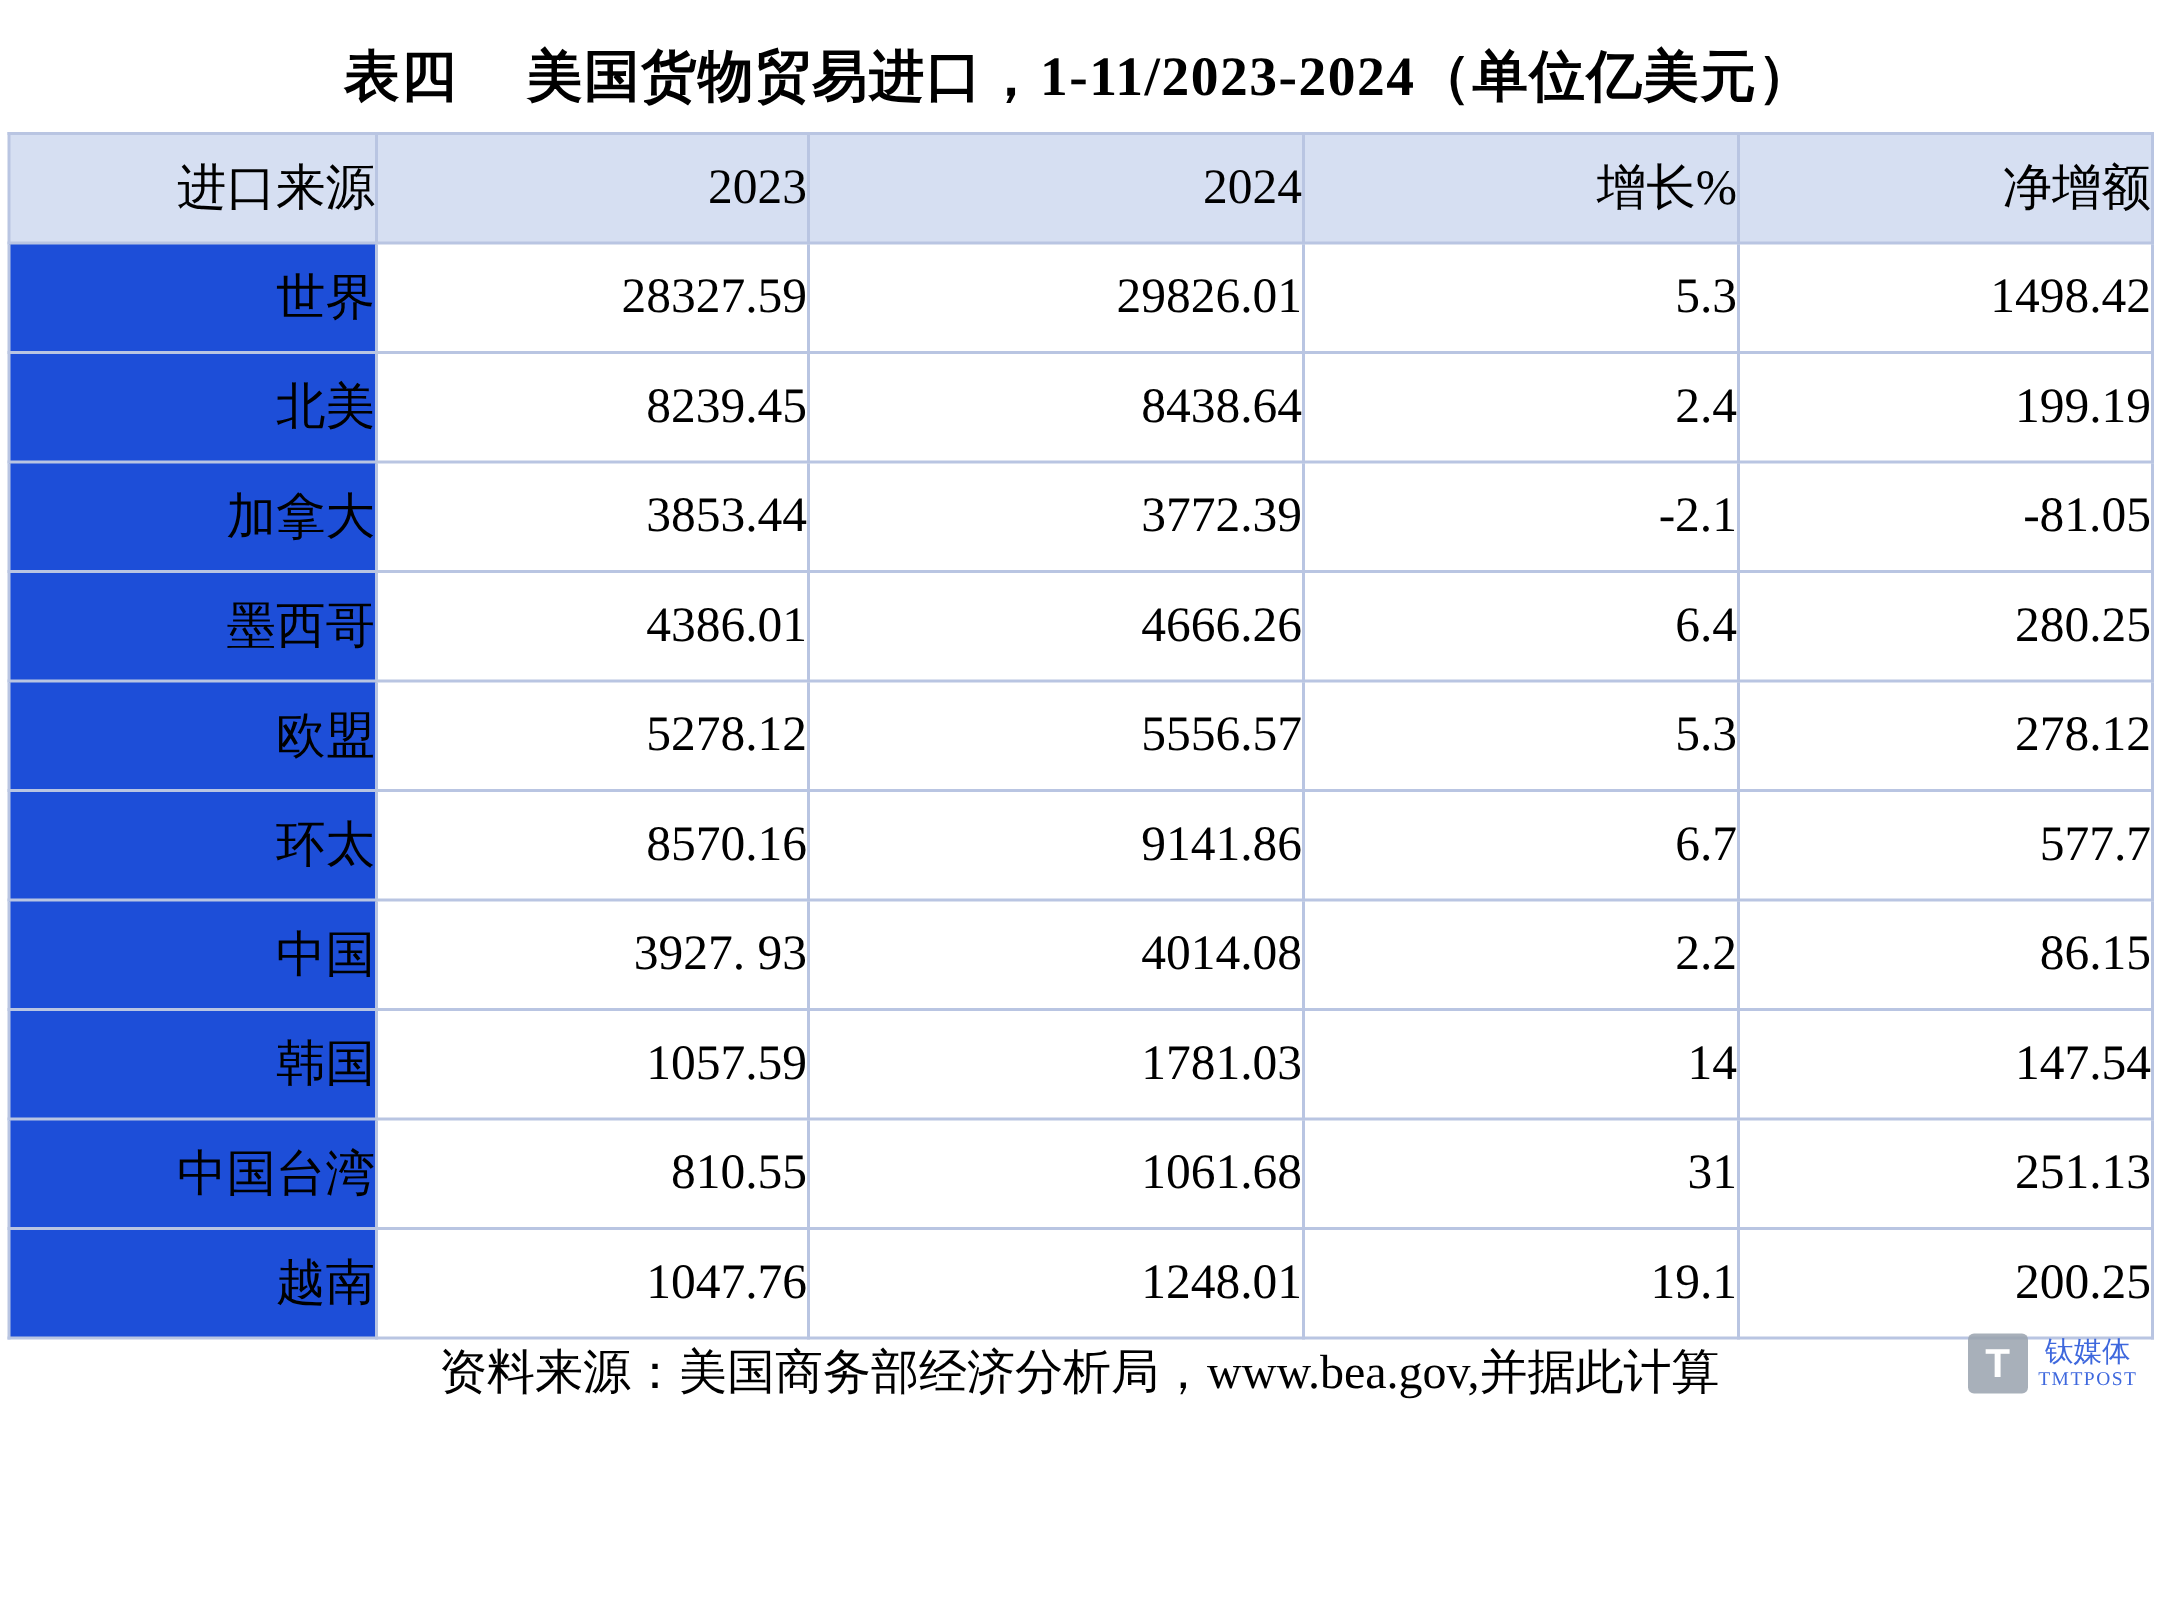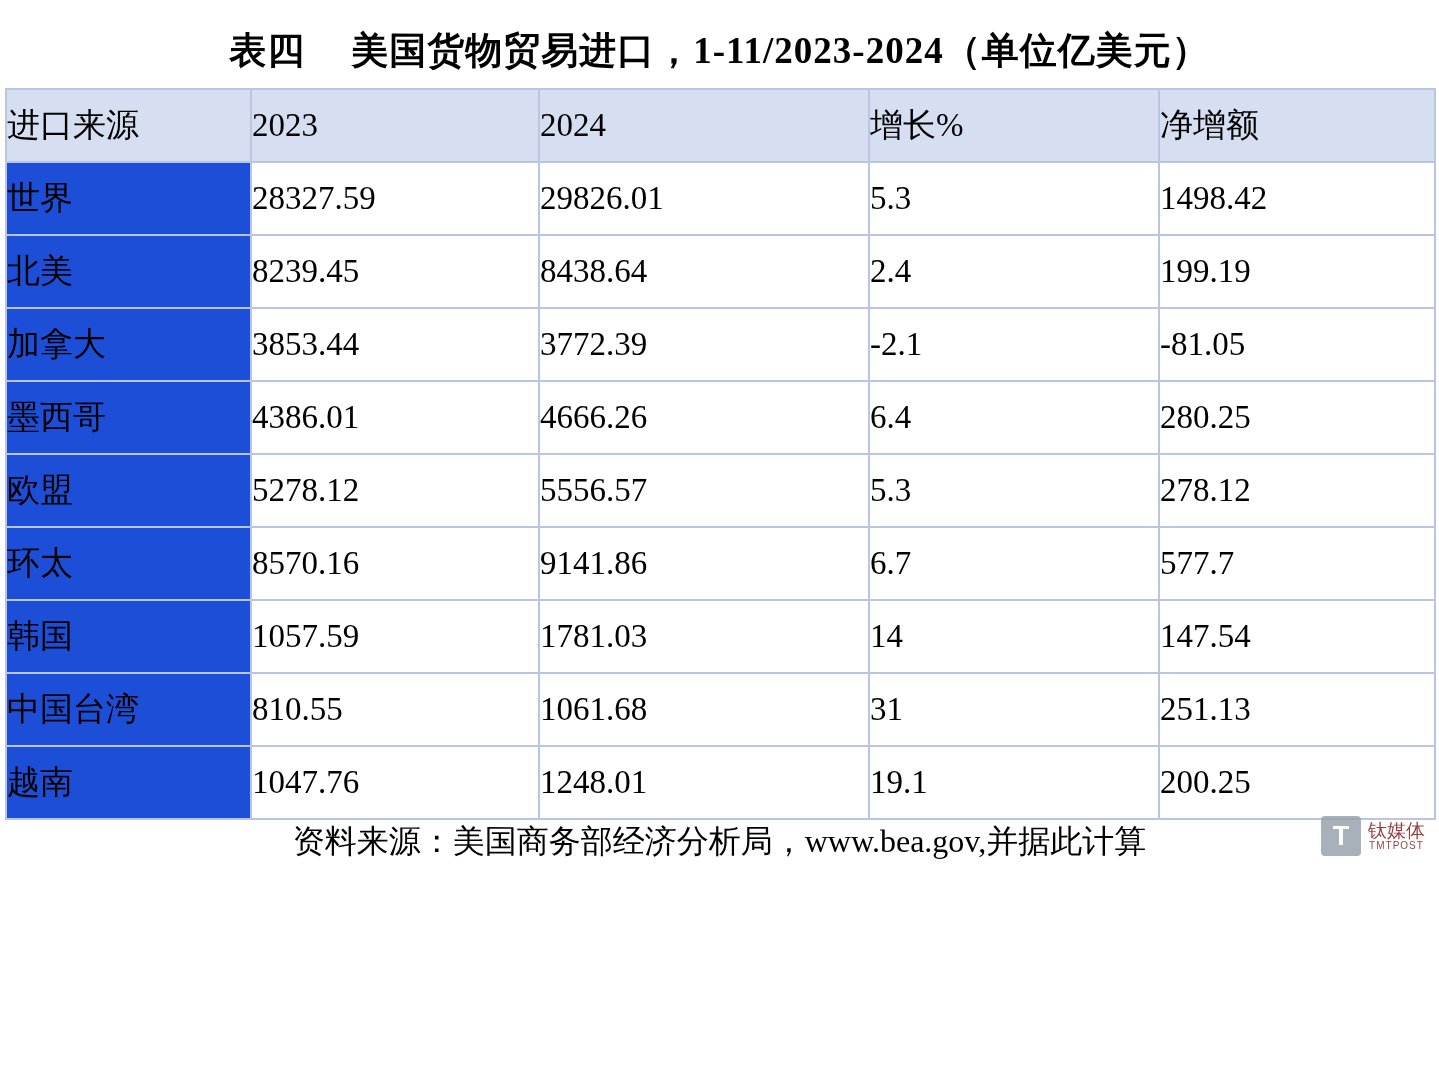--- a/index.html
+++ b/index.html
@@ -38,21 +38,21 @@
     border-collapse: collapse;
     width: 1429px;
     margin: 0 5px;
     table-layout: fixed;
   }
   table.data-table th,
   table.data-table td {
     border: 2px solid #b9c5e2;
     font-size: 33px;
     font-weight: 400;
-    text-align: left;
+    text-align: right;
     height: 71px;
     padding: 0;
     font-family: "Liberation Serif", serif;
   }
   thead th {
     background: #d6dff2;
     font-weight: 400;
     height: 80px;
   }
   td.rowhead {
@@ -89,25 +89,25 @@
     display: flex;
     align-items: center;
     justify-content: center;
     border-radius: 4px;
     font-family: "Liberation Sans", sans-serif;
   }
   .wm-text {
     display: flex;
     flex-direction: column;
     line-height: 1.05;
-    color: #7f1d1d;
-    font-family: Liberation Sans, sans-serif;
+    color: #1d4ed8;
+    font-family: Liberation Serif, serif;
   }
   .wm-text .wm-cn { font-size: 19px; }
-  .wm-text .wm-en { font-size: 10px; letter-spacing: 1px; }
+  .wm-text .wm-en { font-size: 13px; letter-spacing: 1px; }
 </style>
 </head>
 <body>
 
 <div class="page">
 
   <div class="title">
     <span class="title-label">表四</span><span>美国货物贸易进口，1-11/2023-2024（单位亿美元）</span>
   </div>
 
@@ -163,20 +163,27 @@
         <td>5556.57</td>
         <td>5.3</td>
         <td>278.12</td>
       </tr>
       <tr>
         <td class="rowhead">环太</td>
         <td>8570.16</td>
         <td>9141.86</td>
         <td>6.7</td>
         <td>577.7</td>
+      </tr>
+      <tr>
+        <td class="rowhead">中国</td>
+        <td>3927. 93</td>
+        <td>4014.08</td>
+        <td>2.2</td>
+        <td>86.15</td>
       </tr>
       <tr>
         <td class="rowhead">韩国</td>
         <td>1057.59</td>
         <td>1781.03</td>
         <td>14</td>
         <td>147.54</td>
       </tr>
       <tr>
         <td class="rowhead">中国台湾</td>

